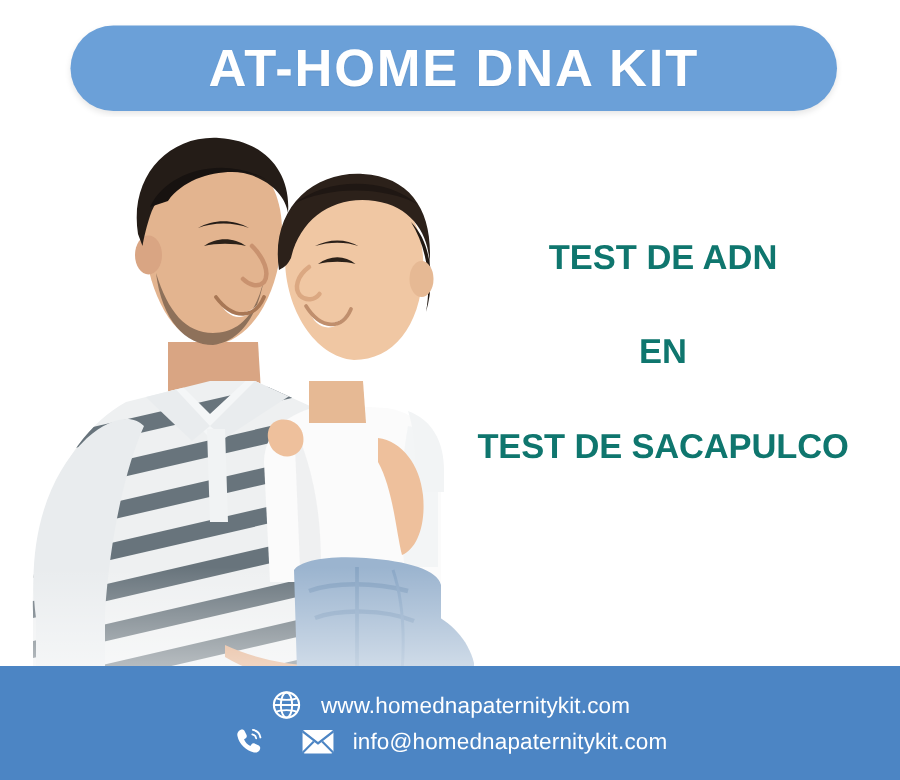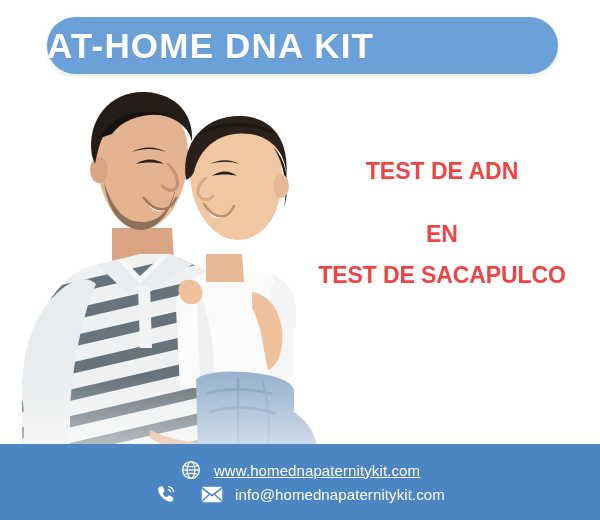--- a/index.html
+++ b/index.html
@@ -26,48 +26,49 @@
     position: absolute;
     left: 47px;
     top: 17px;
     width: 511px;
     height: 57px;
     background: #6ba0d8;
     border-radius: 29px;
     box-shadow: 0 2px 4px rgba(0,0,0,0.10);
     display: flex;
     align-items: center;
+    justify-content: center;
   }
   .header-title {
     color: #ffffff;
     font-size: 35px;
     font-weight: bold;
     letter-spacing: 1.2px;
     line-height: 1;
     white-space: nowrap;
     text-shadow: 0 1px 1px rgba(0,0,0,0.08);
   }
 
   
   .headline-block {
     position: absolute;
     left: 292px;
     top: 160px;
     width: 300px;
     text-align: center;
   }
   .headline-line {
-    color: #ef4444;
+    color: #0f766e;
     font-weight: bold;
     font-size: 23px;
     line-height: 1;
     white-space: nowrap;
   }
   .headline-line.l1 { margin-bottom: 40px; }
-  .headline-line.l2 { margin-bottom: 18px; }
+  .headline-line.l2 { margin-bottom: 40px; }
   .headline-line.l3 { font-size: 23px; letter-spacing: -0.1px; }
 
   
   .photo {
     position: absolute;
     left: 0px;
     top: 78px;
     width: 320px;
     height: 370px;
     overflow: hidden;
@@ -88,21 +89,21 @@
     flex-direction: column;
     align-items: center;
     justify-content: center;
   }
   .footer-row {
     display: flex;
     align-items: center;
     justify-content: center;
     white-space: nowrap;
   }
-  .footer-row-1 { margin-bottom: 2px; text-decoration: underline; }
+  .footer-row-1 { margin-bottom: 2px; }
   .footer-item {
     display: flex;
     align-items: center;
   }
   .footer-item + .footer-item { margin-left: 12px; }
   .footer-icon {
     display: inline-flex;
     align-items: center;
     justify-content: center;
     width: 22px;

